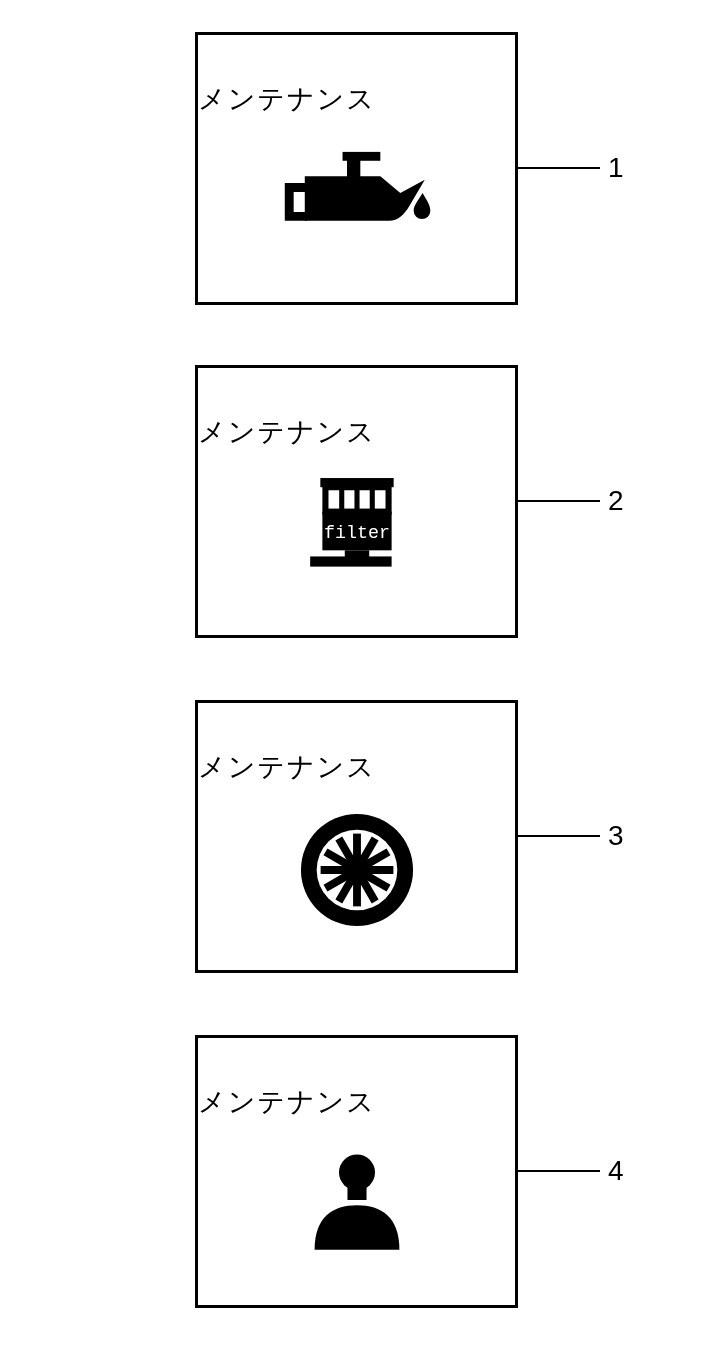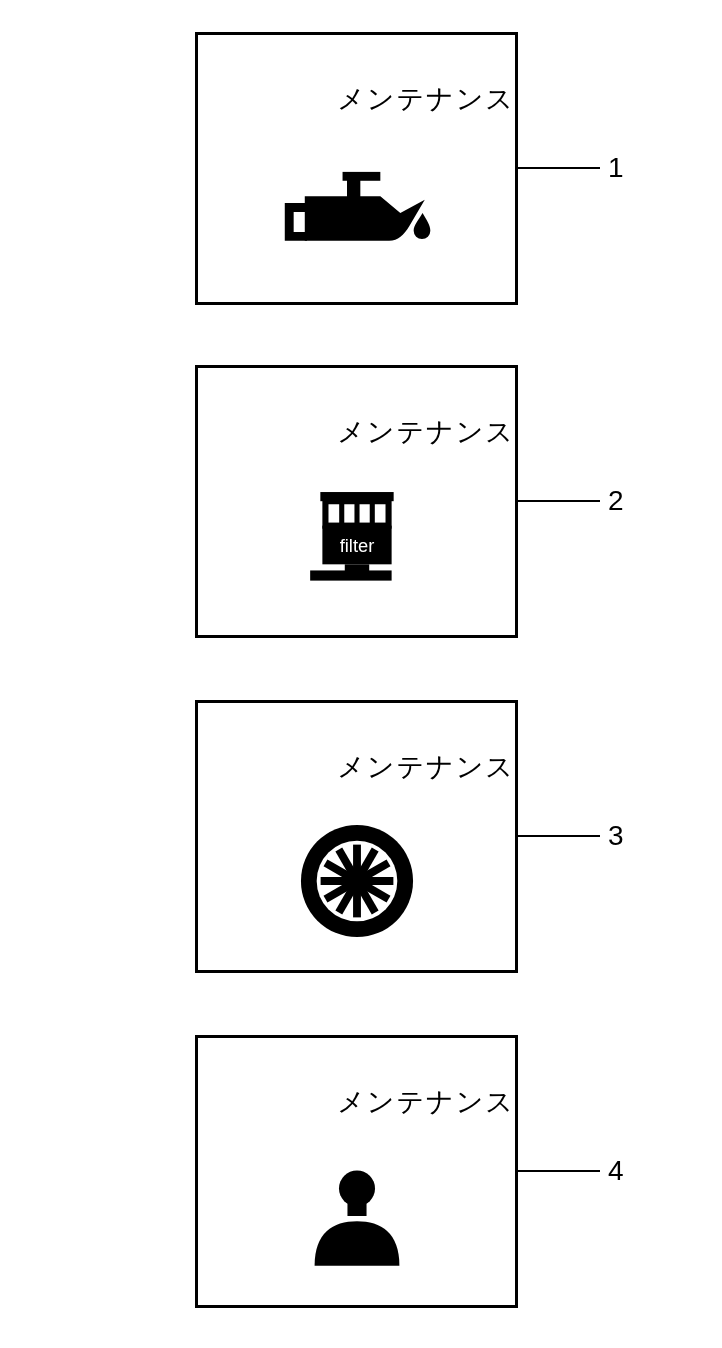--- a/index.html
+++ b/index.html
@@ -18,34 +18,34 @@
     width: 323px;
     height: 273px;
     border: 3px solid #000000;
     background: #ffffff;
   }
   .panel-title {
     position: absolute;
     top: 46px;
     left: 0;
     right: 0;
-    text-align: right;
+    text-align: left;
     font-size: 27px;
     letter-spacing: 2px;
     color: #000000;
   }
   .panel-icon-area {
     position: absolute;
     top: 108px;
     left: 0;
     right: 0;
     height: 140px;
     display: flex;
-    align-items: center;
     justify-content: center;
+    font-family: Liberation Mono, monospace;
   }
   .callout-line {
     position: absolute;
     left: 518px;
     width: 82px;
     height: 2px;
     background: #000000;
   }
   .callout-number {
     position: absolute;

